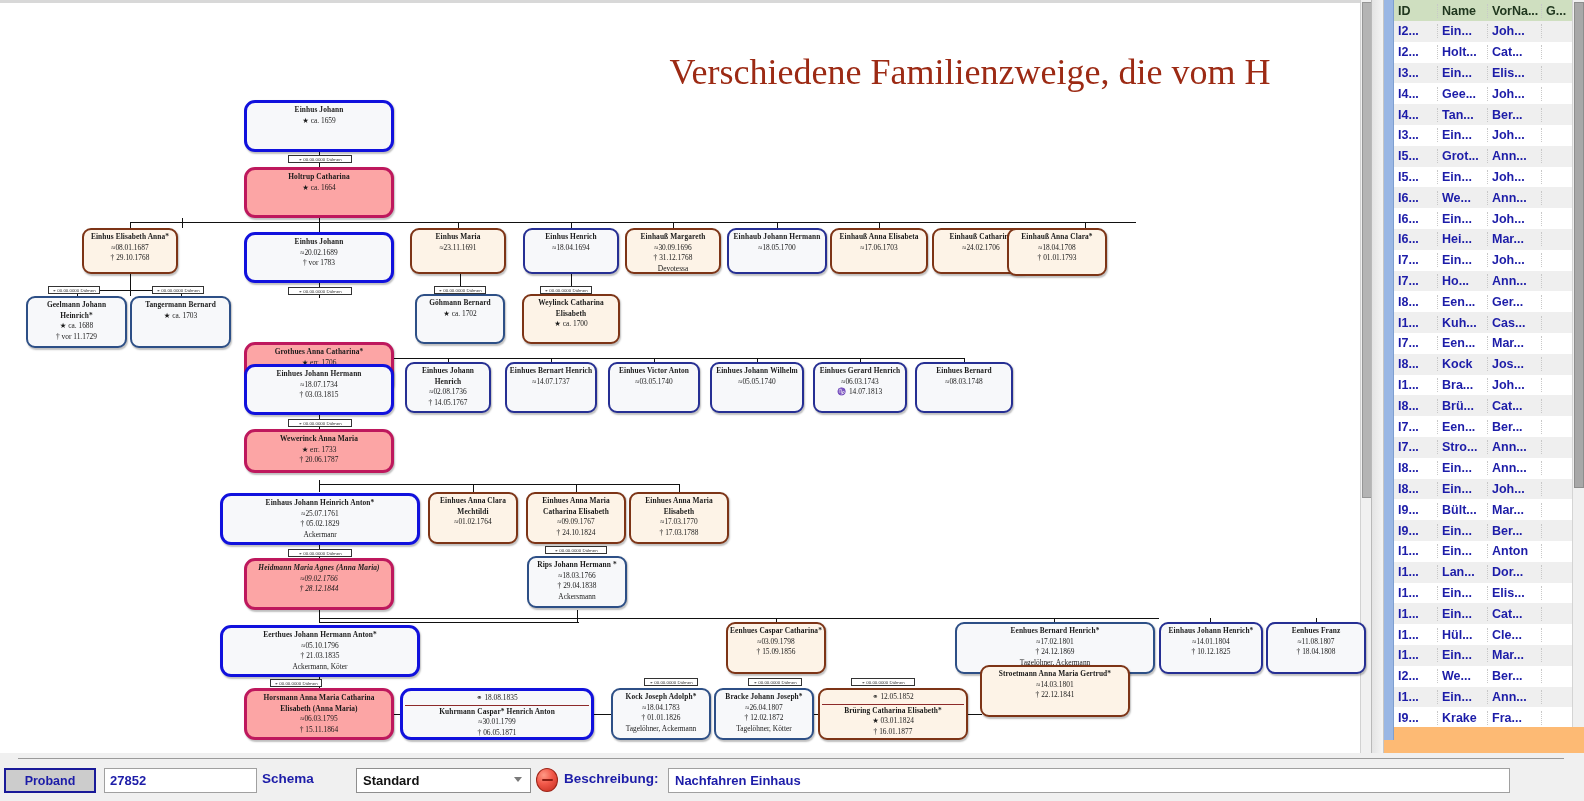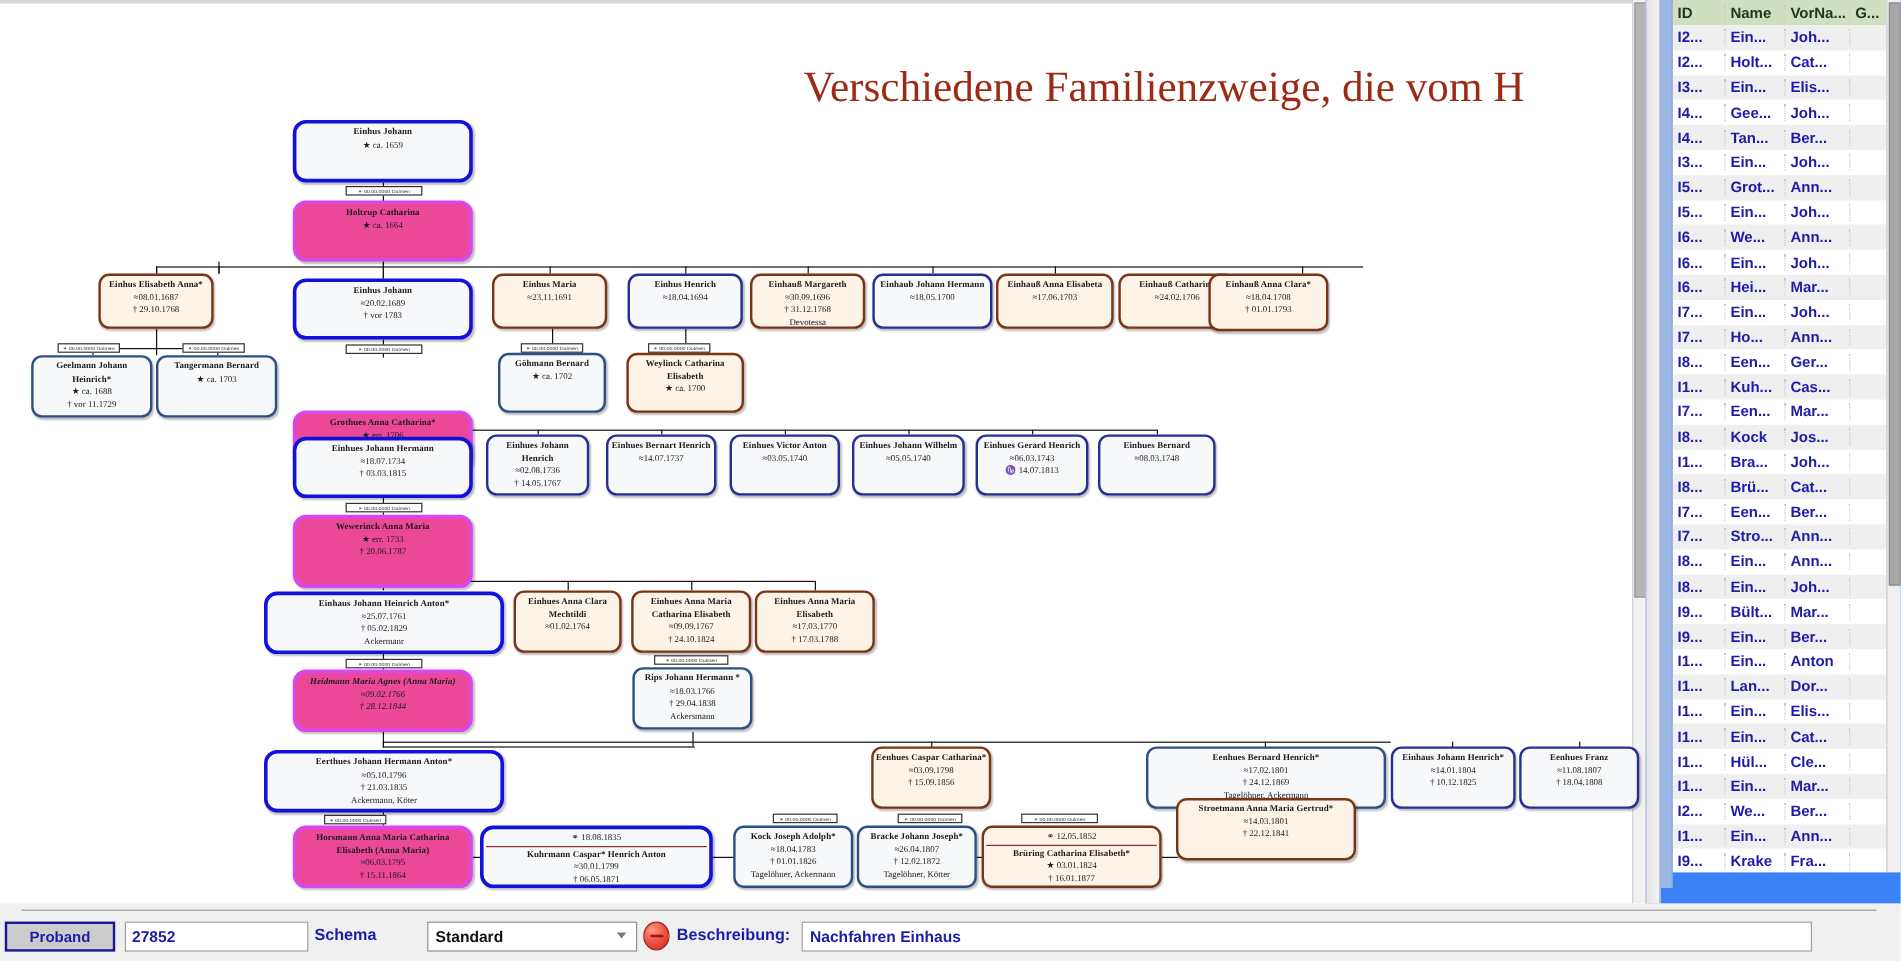--- a/index.html
+++ b/index.html
@@ -59,21 +59,21 @@
   .pbox .ev { white-space: nowrap; }
   .pbox .occ { }
   .pbox .link { color:#1616b0; text-decoration: underline; }
   .pbox .mdate { border-bottom: 1px solid #8d2a2a; padding-bottom: 1px; margin-bottom:1px; }
 
   
   .pbox.f { background: #fdf3e7; border-color: #8d2a2a; }
   
   .pbox.m-strong { border: 3px solid #1111dd; border-radius: 11px; background:#f7f8fa; }
   
-  .pbox.f-strong { border: 3px solid #d946ef; border-radius: 11px; background:#ec4899; }
+  .pbox.f-strong { border: 3px solid #be185d; border-radius: 11px; background:#fca5a5; }
   
   .pbox.m-med { border: 2.2px solid #2d4f86; border-radius: 9px; }
   .pbox.f-med { border: 2.2px solid #7d3416; border-radius: 9px; }
   .pbox.m-med2 { border: 2px solid #262f93; border-radius: 9px; }
 
   
   .vline { position: absolute; width: 1px; background: #111; z-index: 1; }
   .hline { position: absolute; height: 1px; background: #111; z-index: 1; }
 
   
@@ -93,21 +93,21 @@
     color: #333;
     text-align: center;
     white-space: nowrap;
     transform: scaleY(0.85);
   }
 
   
   #sidebar {
     position: absolute; left: 1372px; top: 0;
     width: 212px; height: 753px;
-    background: #3b82f6;
+    background: #fdba74;
   }
   #sb-scroll-left {
     position:absolute; left:0; top:0; width:12px; height:753px;
     background: linear-gradient(to right,#e4e4e4,#f4f4f4);
     border-right:1px solid #c6c6c6;
   }
   #sb-railhandle {
     position:absolute; left:12px; top:0; width:10px; height:740px;
     background:#9ab7e4; border-right:1px solid #7e9fd0;
   }
@@ -438,21 +438,21 @@
           </div>
           <div class="pbox m-med2" style="left: 813px; top: 362px; width: 94px; height: 51px;">
             <div class="nm">Einhues Gerard Henrich</div>
             <div class="ev">≈06.03.1743</div>
             <div class="ev">♑ 14.07.1813</div>
           </div>
           <div class="pbox m-med2" style="left: 915px; top: 362px; width: 98px; height: 51px;">
             <div class="nm">Einhues Bernard</div>
             <div class="ev">≈08.03.1748</div>
           </div>
-          <div class="pbox f f-strong" style="left: 244px; top: 429px; width: 150px; height: 61px;">
+          <div class="pbox f f-strong" style="left: 244px; top: 429px; width: 150px; height: 44px;">
             <div class="nm">Wewerinck Anna Maria</div>
             <div class="ev">★ err. 1733</div>
             <div class="ev">† 20.06.1787</div>
           </div>
           <div class="pbox m-strong" style="left: 220px; top: 493px; width: 200px; height: 52px;">
             <div class="nm">Einhaus Johann Heinrich Anton*</div>
             <div class="ev">≈25.07.1761</div>
             <div class="ev">† 05.02.1829</div>
             <div class="occ">Ackermanr</div>
           </div>

